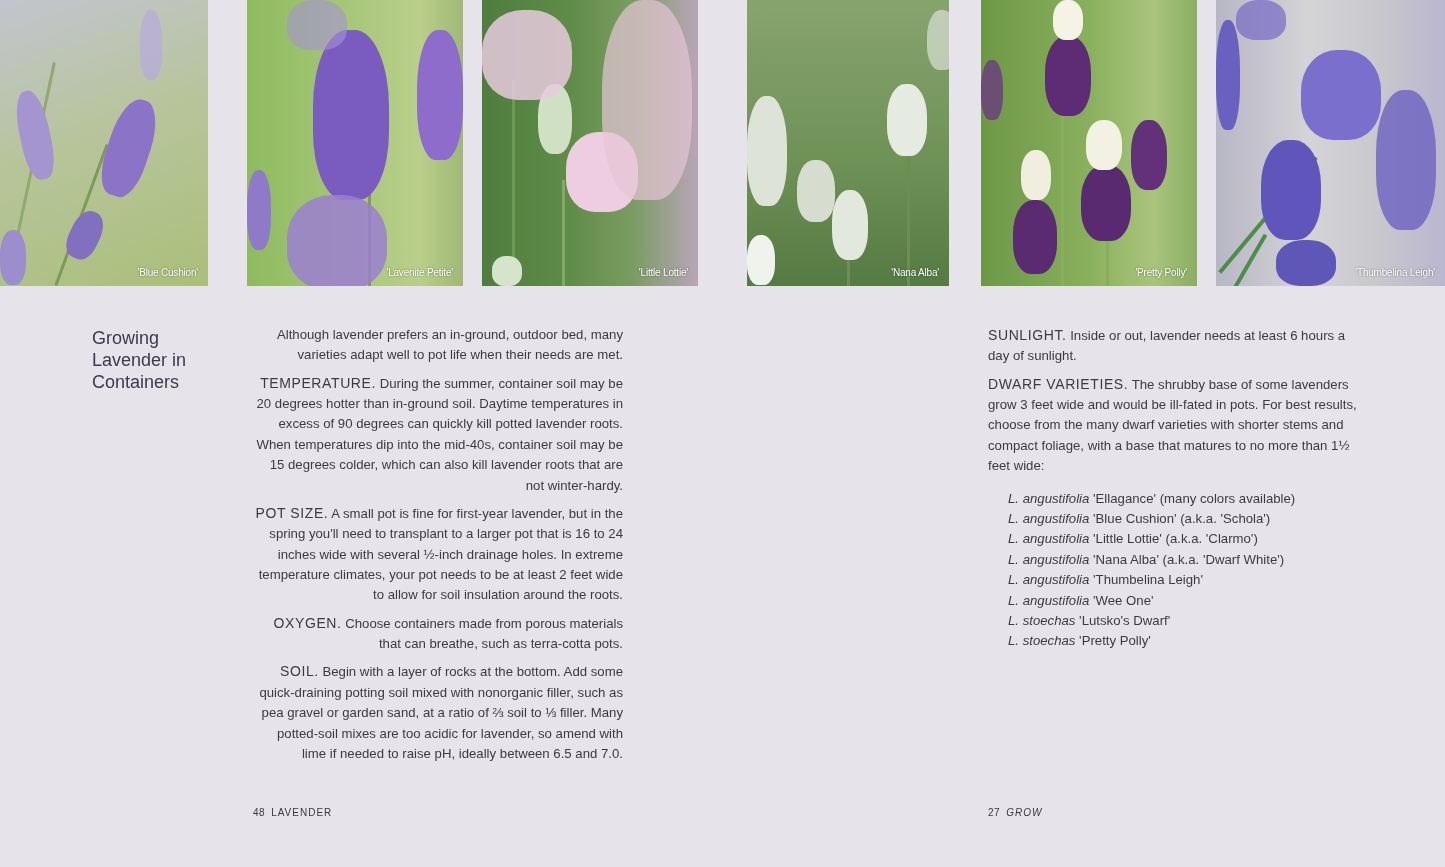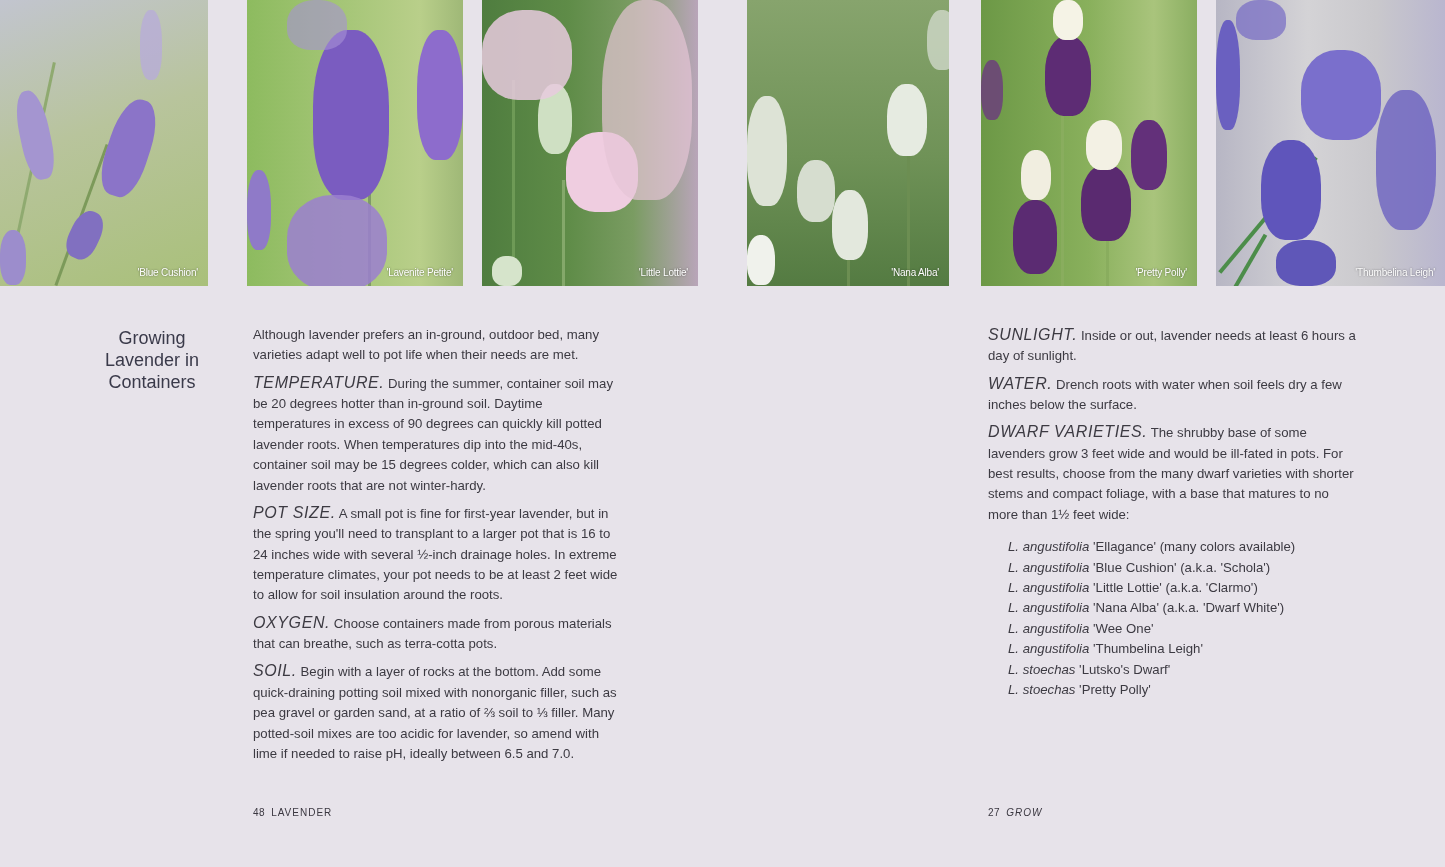--- a/index.html
+++ b/index.html
@@ -30,31 +30,30 @@
   .p3 { left: 482px; width: 216px; }
   .p4 { left: 747px; width: 202px; }
   .p5 { left: 981px; width: 216px; }
   .p6 { left: 1216px; width: 229px; }
 
   .heading {
     position: absolute; left: 92px; top: 327px;
     font-family: "Liberation Sans", sans-serif;
     font-size: 18px; line-height: 22px; color: #3a3a4a; margin: 0; font-weight: normal;
     width: 120px;
-    text-align: center;
   }
   .col {
     position: absolute; font-family: "Liberation Sans", sans-serif;
     font-size: 13.2px; line-height: 20.4px; color: #3c3a42;
   }
-  .col-left { left: 253px; top: 325px; width: 370px; }
+  .col-left { left: 253px; top: 325px; width: 370px; text-align: right; }
   .col-right { left: 988px; top: 325px; width: 372px; }
   .col p { margin: 0 0 6.8px 0; }
   .sc {
-    font-size: 16px; letter-spacing: 0.6px; text-transform: uppercase; font-style: italic;
+    font-size: 14px; letter-spacing: 0.6px; text-transform: uppercase;
   }
   ul.varieties { list-style: none; margin: 12px 0 0 20px; padding: 0; }
   ul.varieties li { line-height: 20.4px; }
   ul.varieties i { font-style: italic; }
   .folio {
     position: absolute; top: 807px; font-family: "Liberation Sans", sans-serif;
     font-size: 10px; letter-spacing: 1px; color: #3a3740;
   }
   .folio .num { margin-right: 6px; letter-spacing: 0.5px; }
   .folio-left { left: 253px; }
@@ -149,29 +148,28 @@
   <p><span class="sc">Oxygen.</span><span> Choose containers made from porous materials that can breathe, such as terra-cotta pots.</span></p>
   <p><span class="sc">Soil.</span><span> Begin with a layer of rocks at the bottom. Add some quick-draining potting soil mixed with nonorganic filler, such as pea gravel or garden sand, at a ratio of ⅔ soil to ⅓ filler. Many potted-soil mixes are too acidic for lavender, so amend with lime if needed to raise pH, ideally between 6.5 and 7.0.</span></p>
 </div>
 
 <div class="folio folio-left">
   <span class="num">48</span><span class="label">LAVENDER</span>
 </div>
 
 <div class="col col-right">
   <p><span class="sc">Sunlight.</span><span> Inside or out, lavender needs at least 6 hours a day of sunlight.</span></p>
-  <p><span class="sc">Water.</span><span> Drench roots with water when soil feels dry a few inches below the surface.</span></p>
   <p><span class="sc">Dwarf varieties.</span><span> The shrubby base of some lavenders grow 3 feet wide and would be ill-fated in pots. For best results, choose from the many dwarf varieties with shorter stems and compact foliage, with a base that matures to no more than 1½ feet wide:</span></p>
   <ul class="varieties">
     <li><i>L. angustifolia</i><span> 'Ellagance' (many colors available)</span></li>
     <li><i>L. angustifolia</i><span> 'Blue Cushion' (a.k.a. 'Schola')</span></li>
     <li><i>L. angustifolia</i><span> 'Little Lottie' (a.k.a. 'Clarmo')</span></li>
     <li><i>L. angustifolia</i><span> 'Nana Alba' (a.k.a. 'Dwarf White')</span></li>
+    <li><i>L. angustifolia</i><span> 'Thumbelina Leigh'</span></li>
     <li><i>L. angustifolia</i><span> 'Wee One'</span></li>
-    <li><i>L. angustifolia</i><span> 'Thumbelina Leigh'</span></li>
     <li><i>L. stoechas</i><span> 'Lutsko's Dwarf'</span></li>
     <li><i>L. stoechas</i><span> 'Pretty Polly'</span></li>
   </ul>
 </div>
 
 <div class="folio folio-right">
   <span class="num">27</span><span class="label">GROW</span>
 </div>
 
 </body></html>

